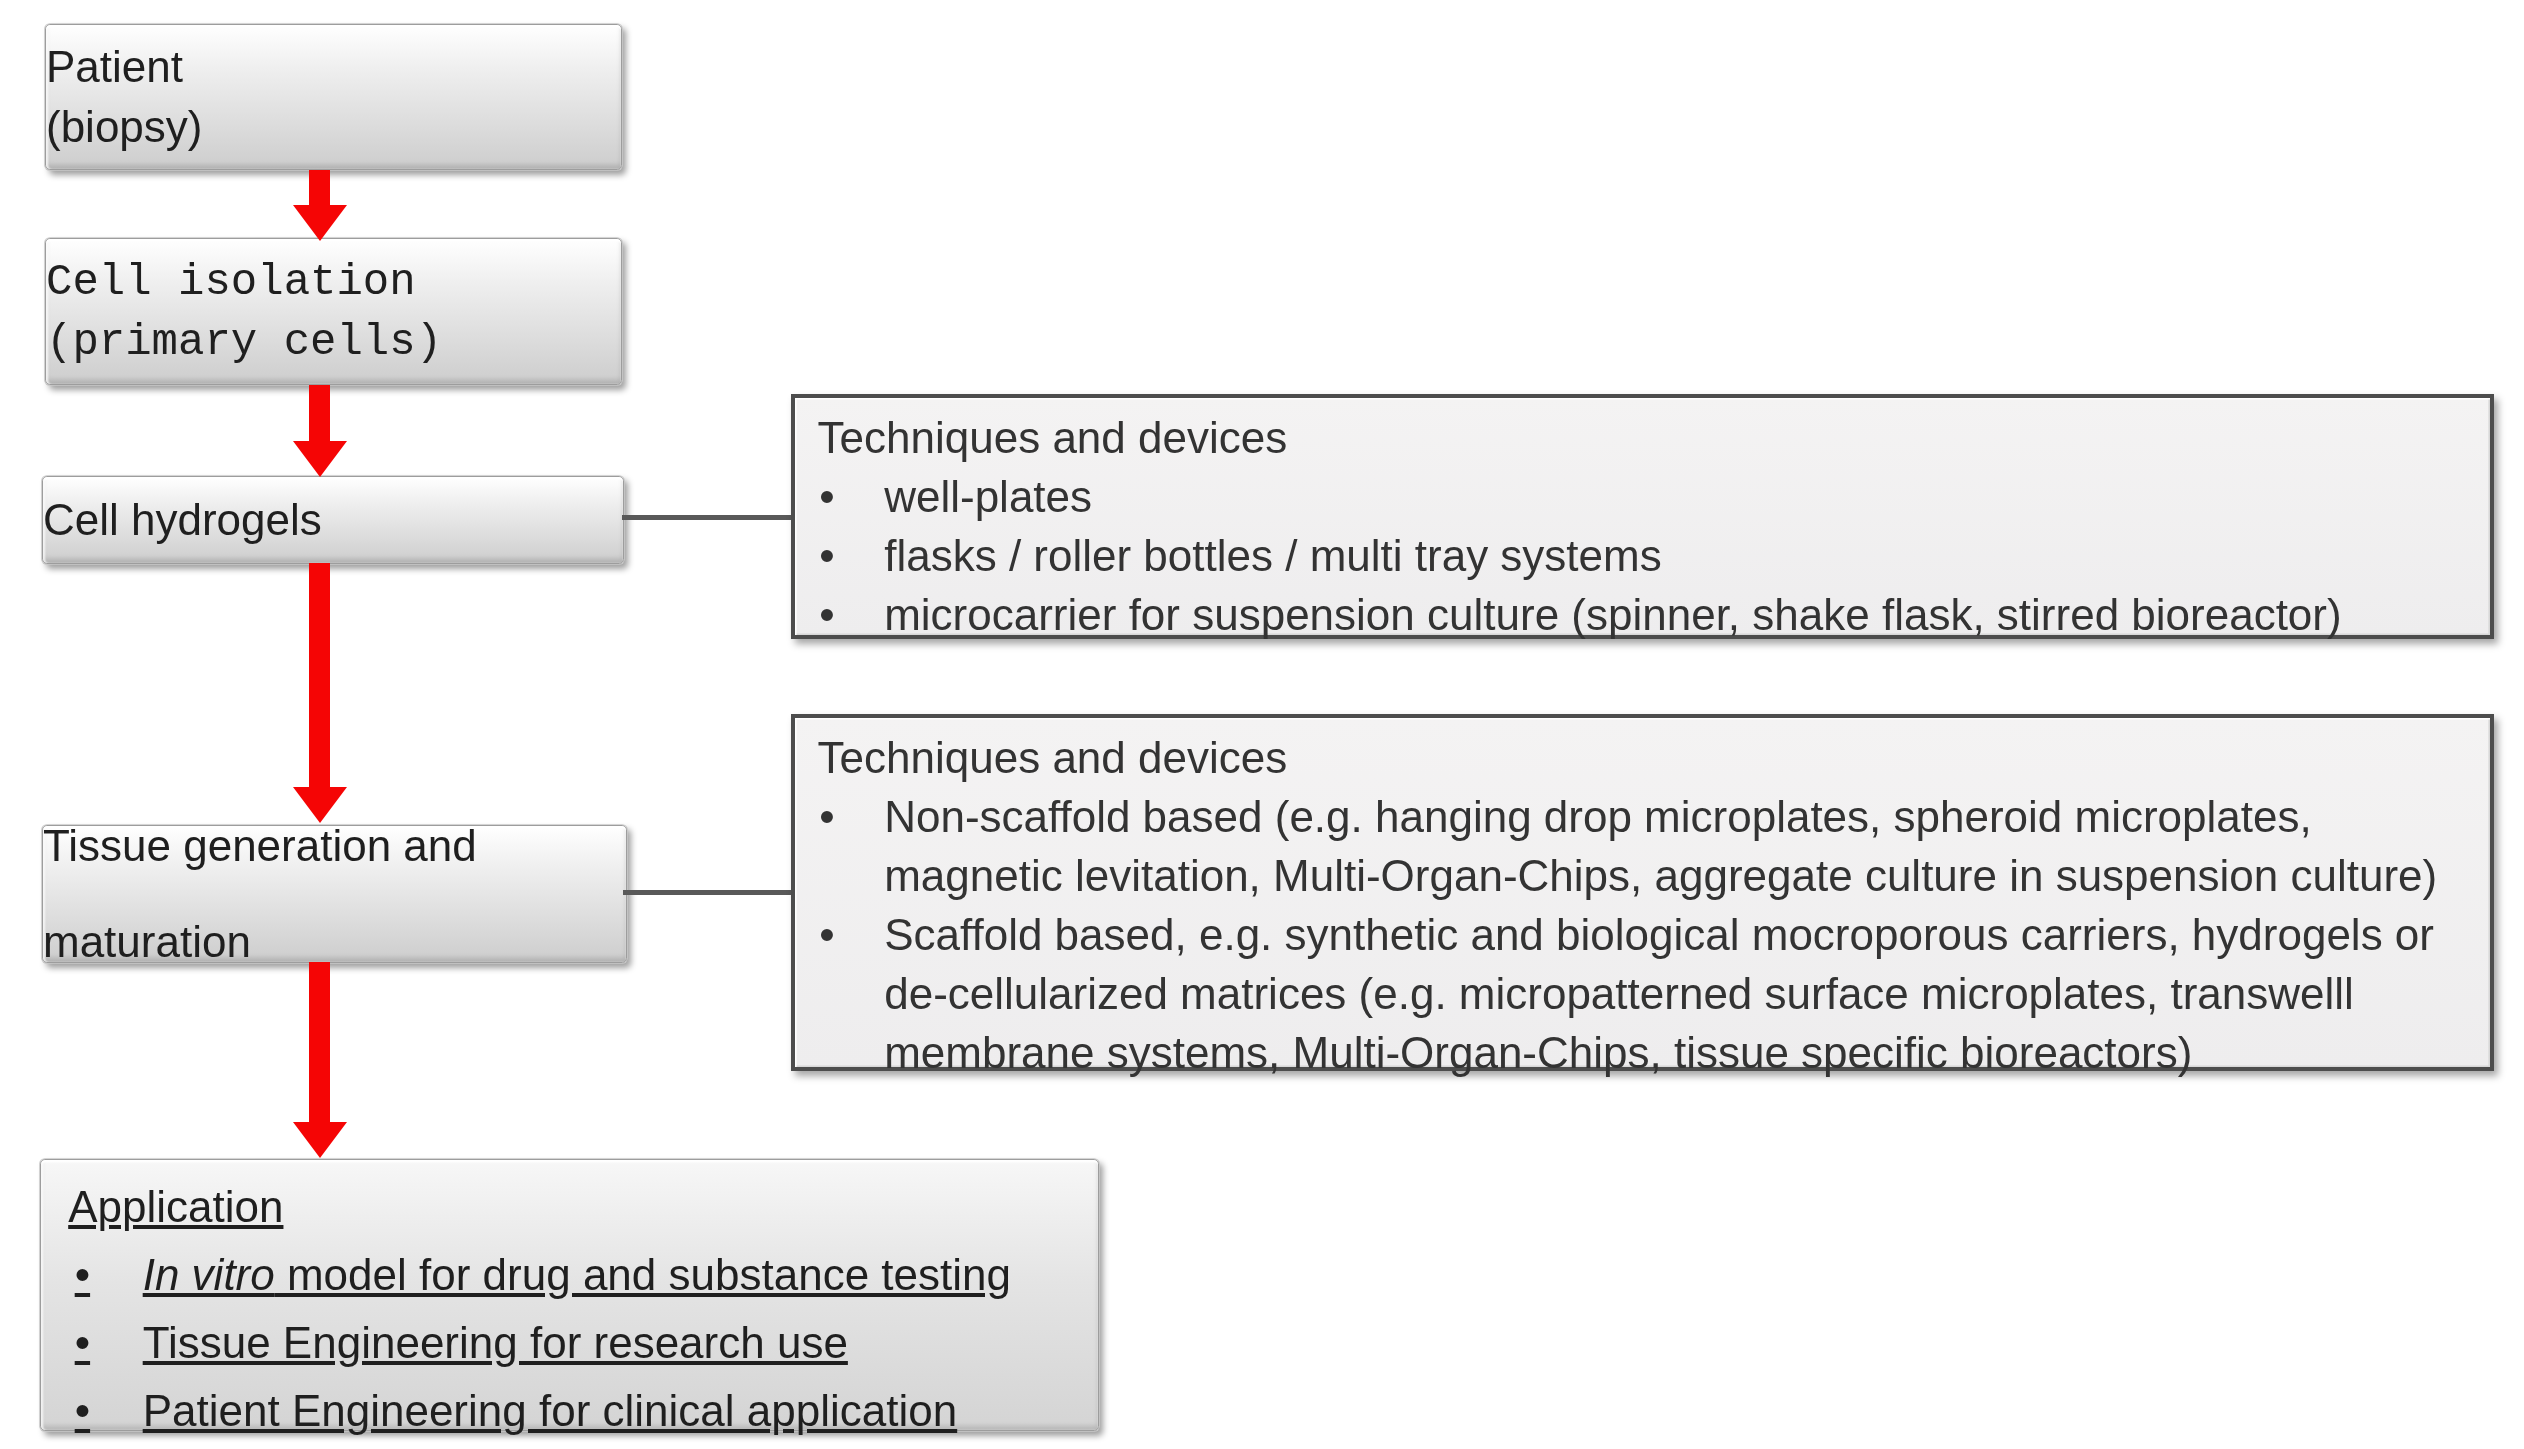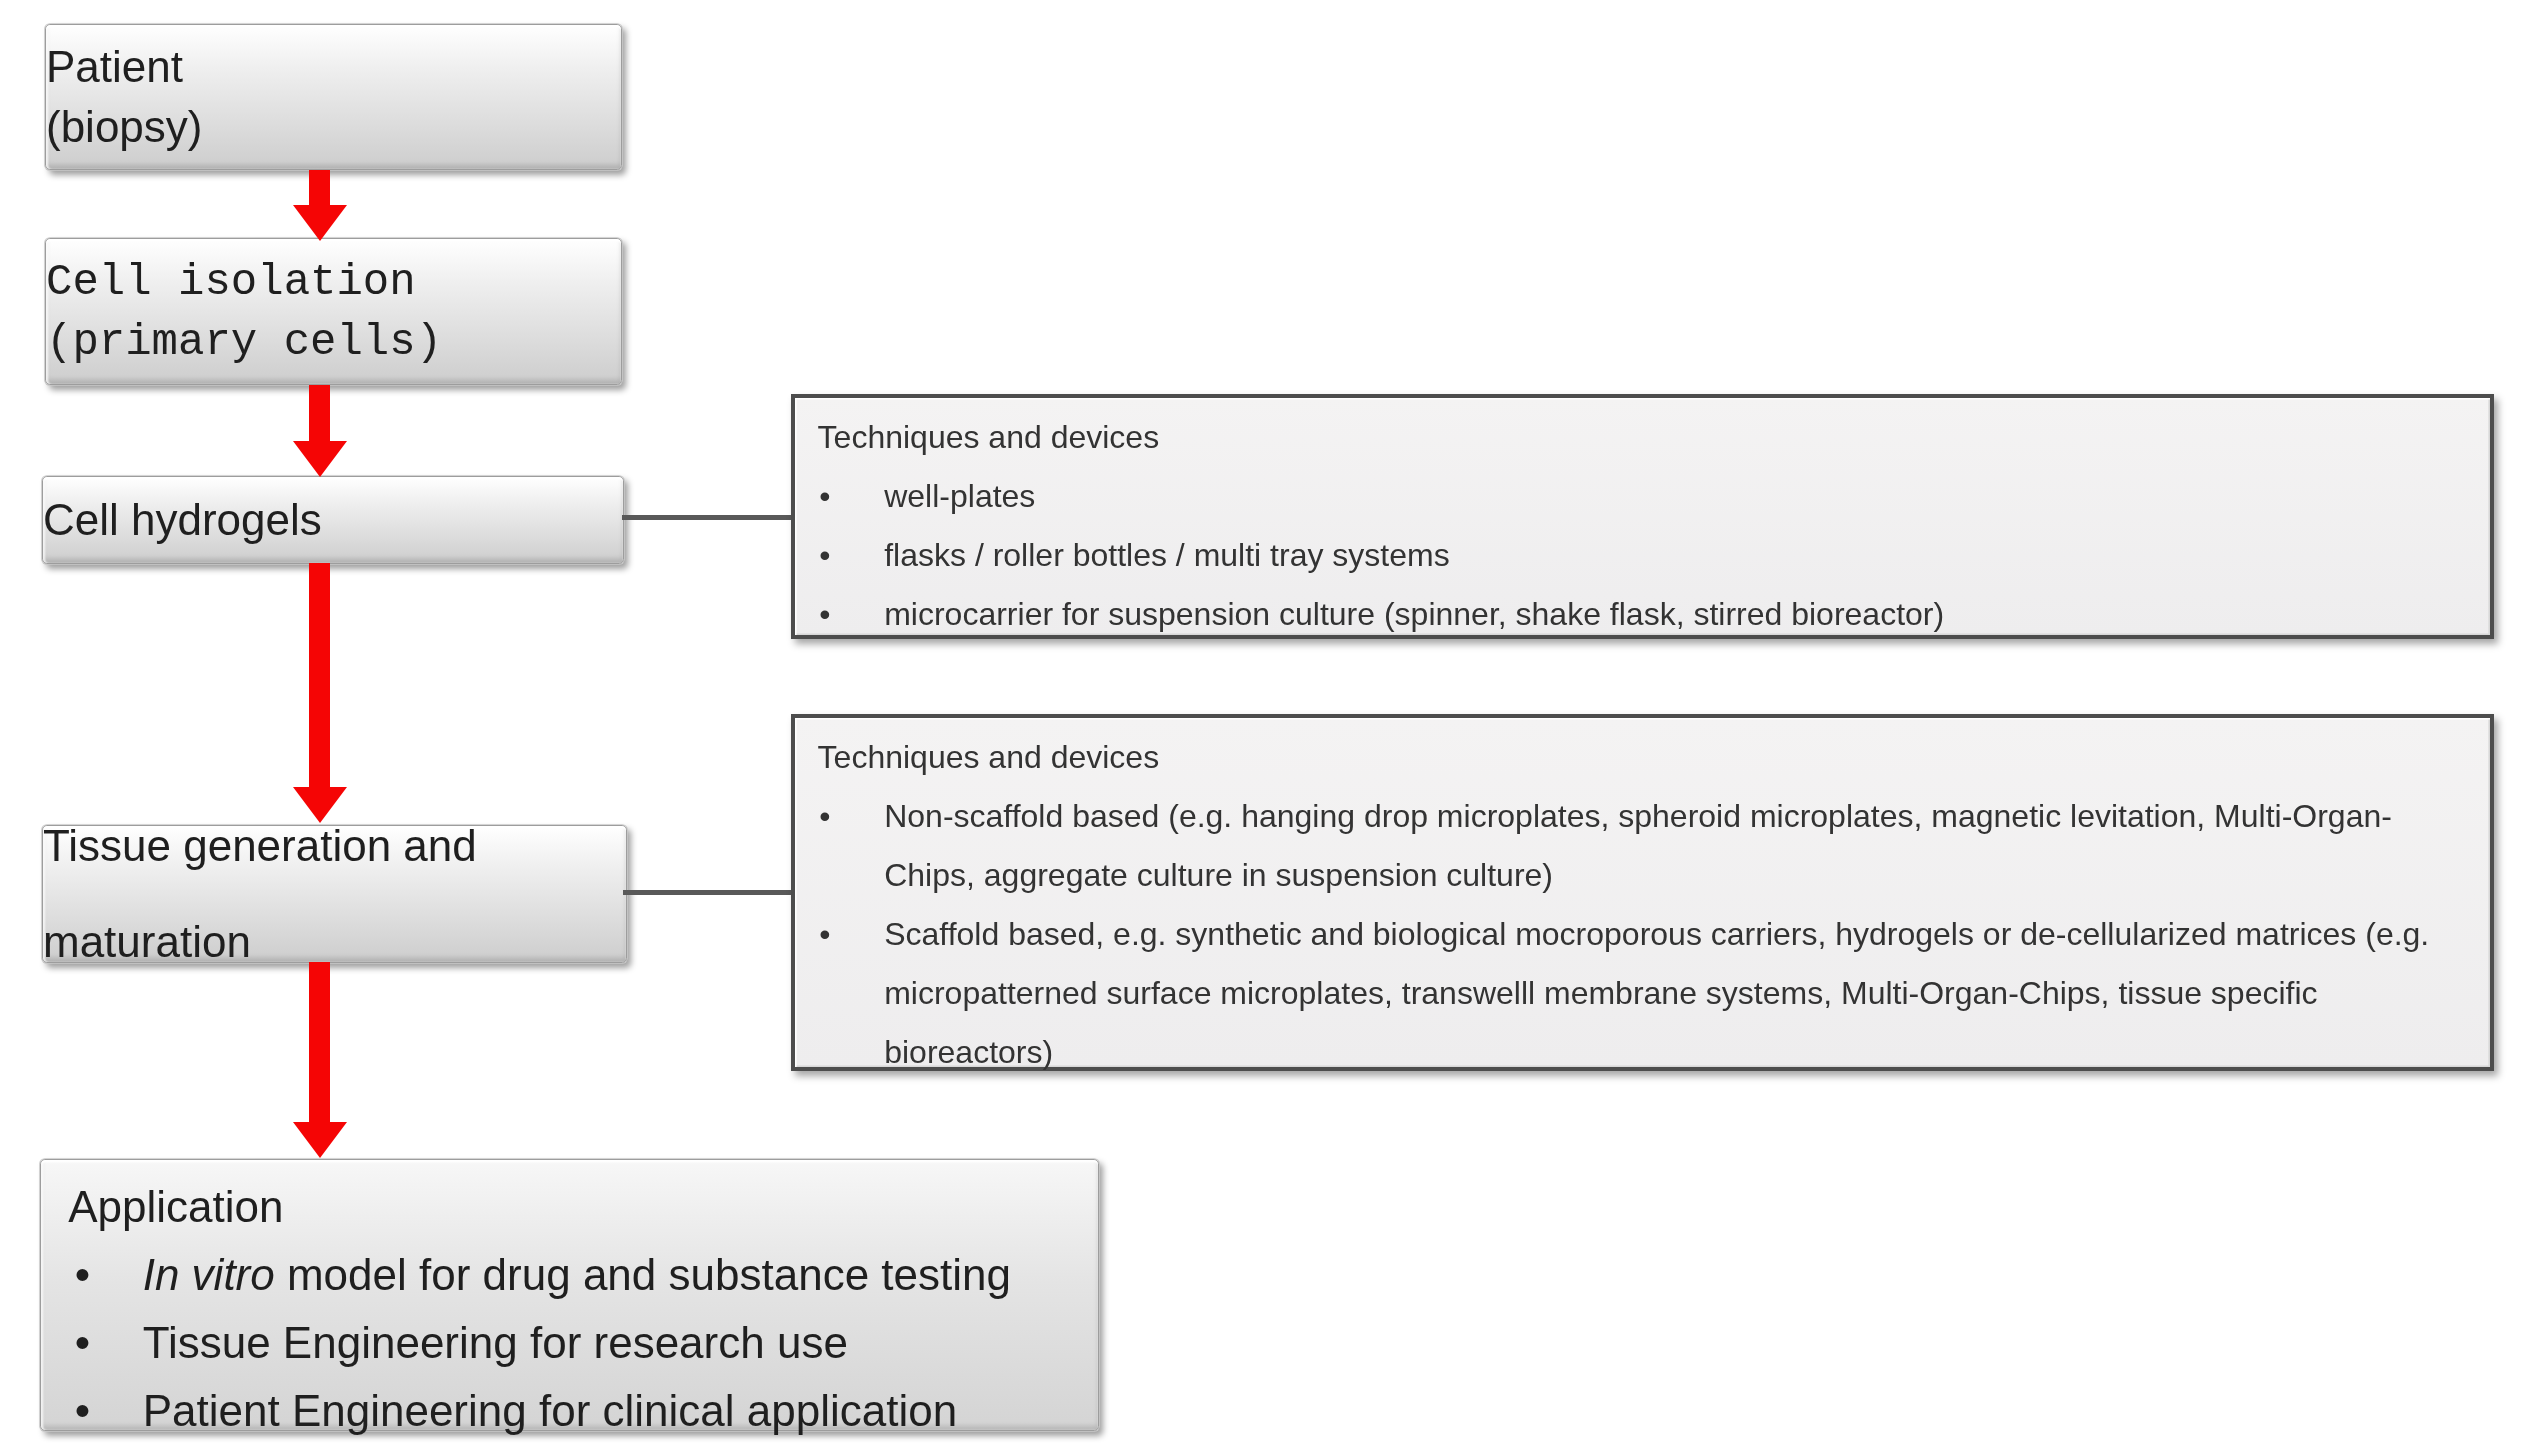--- a/index.html
+++ b/index.html
@@ -47,21 +47,21 @@
   #conn-1{left:622px; top:515px;  width:171px;}
   #conn-2{left:623px; top:890px; width:170px;}
 
   
   .panel{
     position:absolute; box-sizing:border-box;
     background:linear-gradient(180deg,#f4f3f3 0%,#eeedee 100%);
     border:4px solid var(--panel_border,#4d4d4d);
     box-shadow: inset 1.6px 1.6px 0 #ffffff, inset -1.6px -1.6px 0 #d8d8d8,
                 4px 4.8px 7.3px rgba(0,0,0,.35);
-    font-size:32px; line-height:59px; color:var(--text_body,#333333);
+    font-size:44px; line-height:59px; color:var(--text_body,#333333);
     padding:9.7px 24px 9.7px 19.4px;
   }
   #panel-expansion{left:791px; top:394px; width:1703px; height:245px;}
   #panel-tissue{left:791px; top:714px; width:1703px; height:357px;}
   .panel-title{padding-left:3.2px;}
   .bullet-row{display:flex; align-items:flex-start;}
   .bullet-row .dot{flex:0 0 65px; padding-left:4.8px;}
   .bullet-row .btext{flex:1;}
 
   
@@ -69,20 +69,21 @@
     position:absolute; left:40px; top:1159px; width:1059px; height:272px;
     box-sizing:border-box; padding:13px 21px 13px 24px;
     font-size:44px; line-height:68px; color:var(--text_dark,#1f1f1f);
     border:1.6px solid var(--box_border,#9d9d9d); border-radius:4.8px;
     background:linear-gradient(180deg,#f7f7f7 0%,#e4e4e4 45%,#d4d4d4 100%);
     box-shadow: inset 0 2.4px 1.6px rgba(255,255,255,.95),
                 inset 2.4px 0 1.6px rgba(255,255,255,.70),
                 inset 0 -4px 5.7px rgba(0,0,0,.14),
                 0 0 0 0.8px #c9c9c9,
                 4px 4.8px 6.5px rgba(0,0,0,.38);
+    text-decoration: underline;
   }
   #app-box .bullet-row .dot{flex:0 0 68px; padding-left:9.7px;}
   .em{font-style:italic;}
 </style>
 </head>
 <body>
 
 <div class="canvas">
 
   <div class="flow-box" id="fb-patient">

